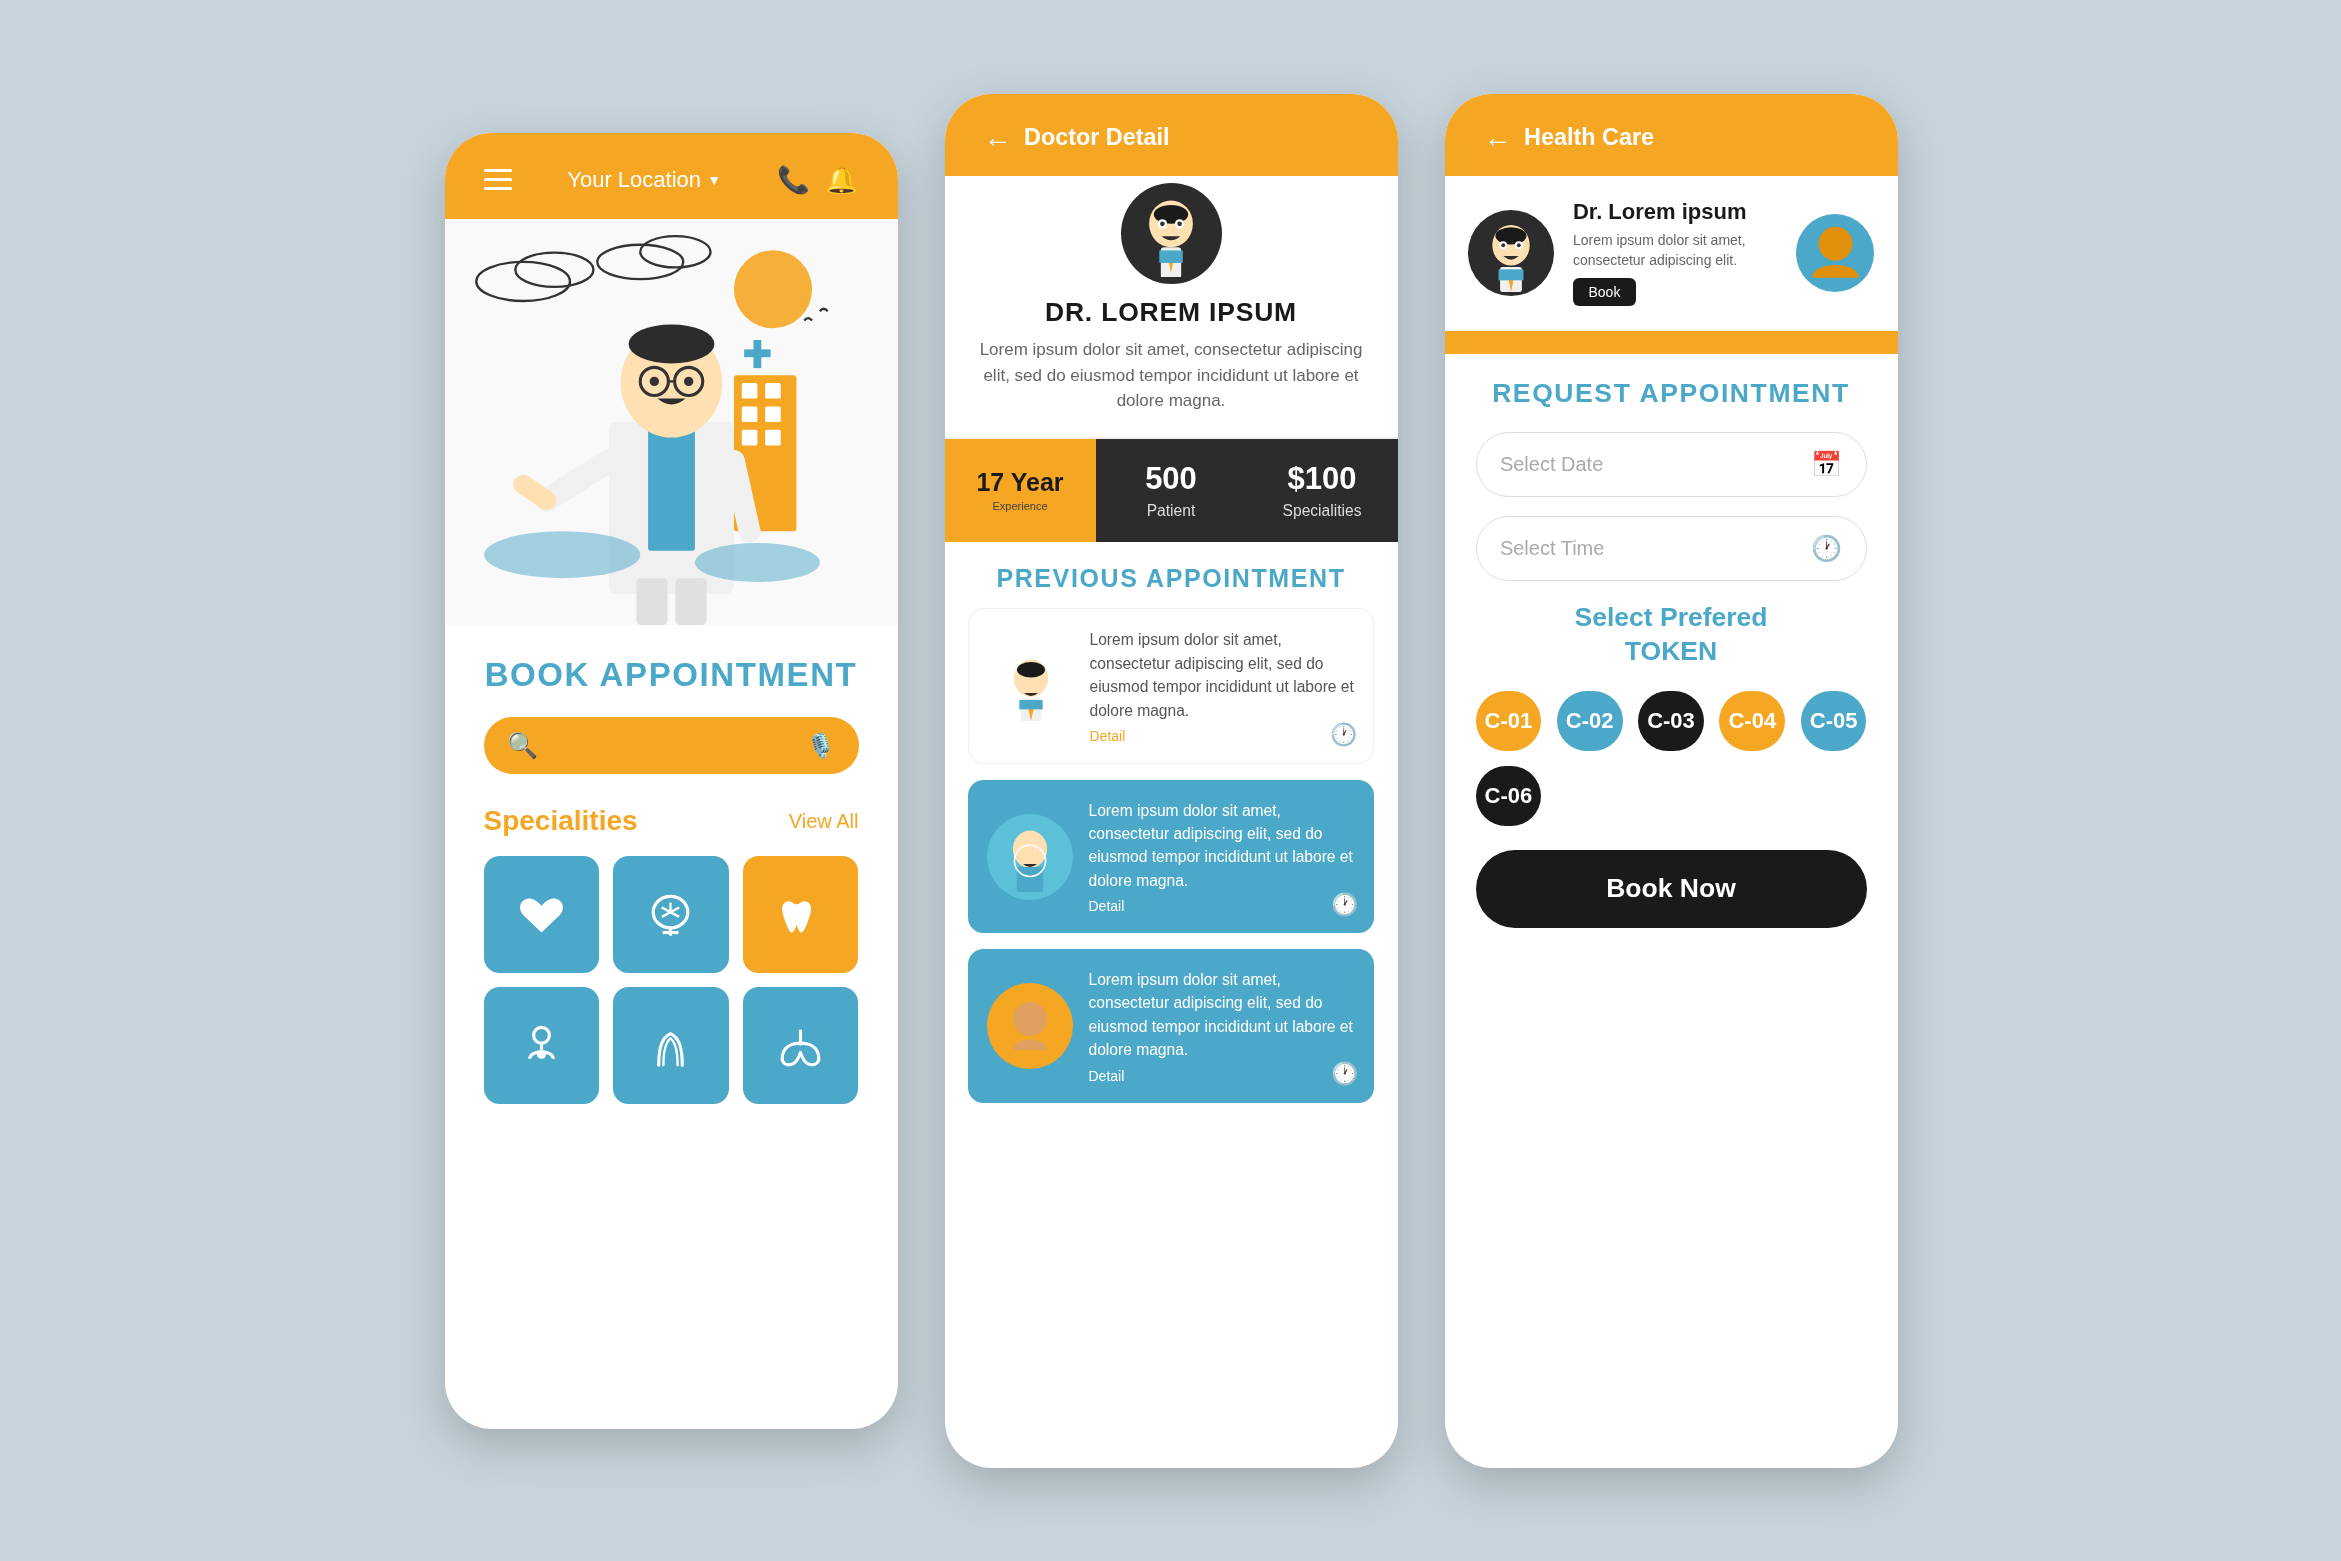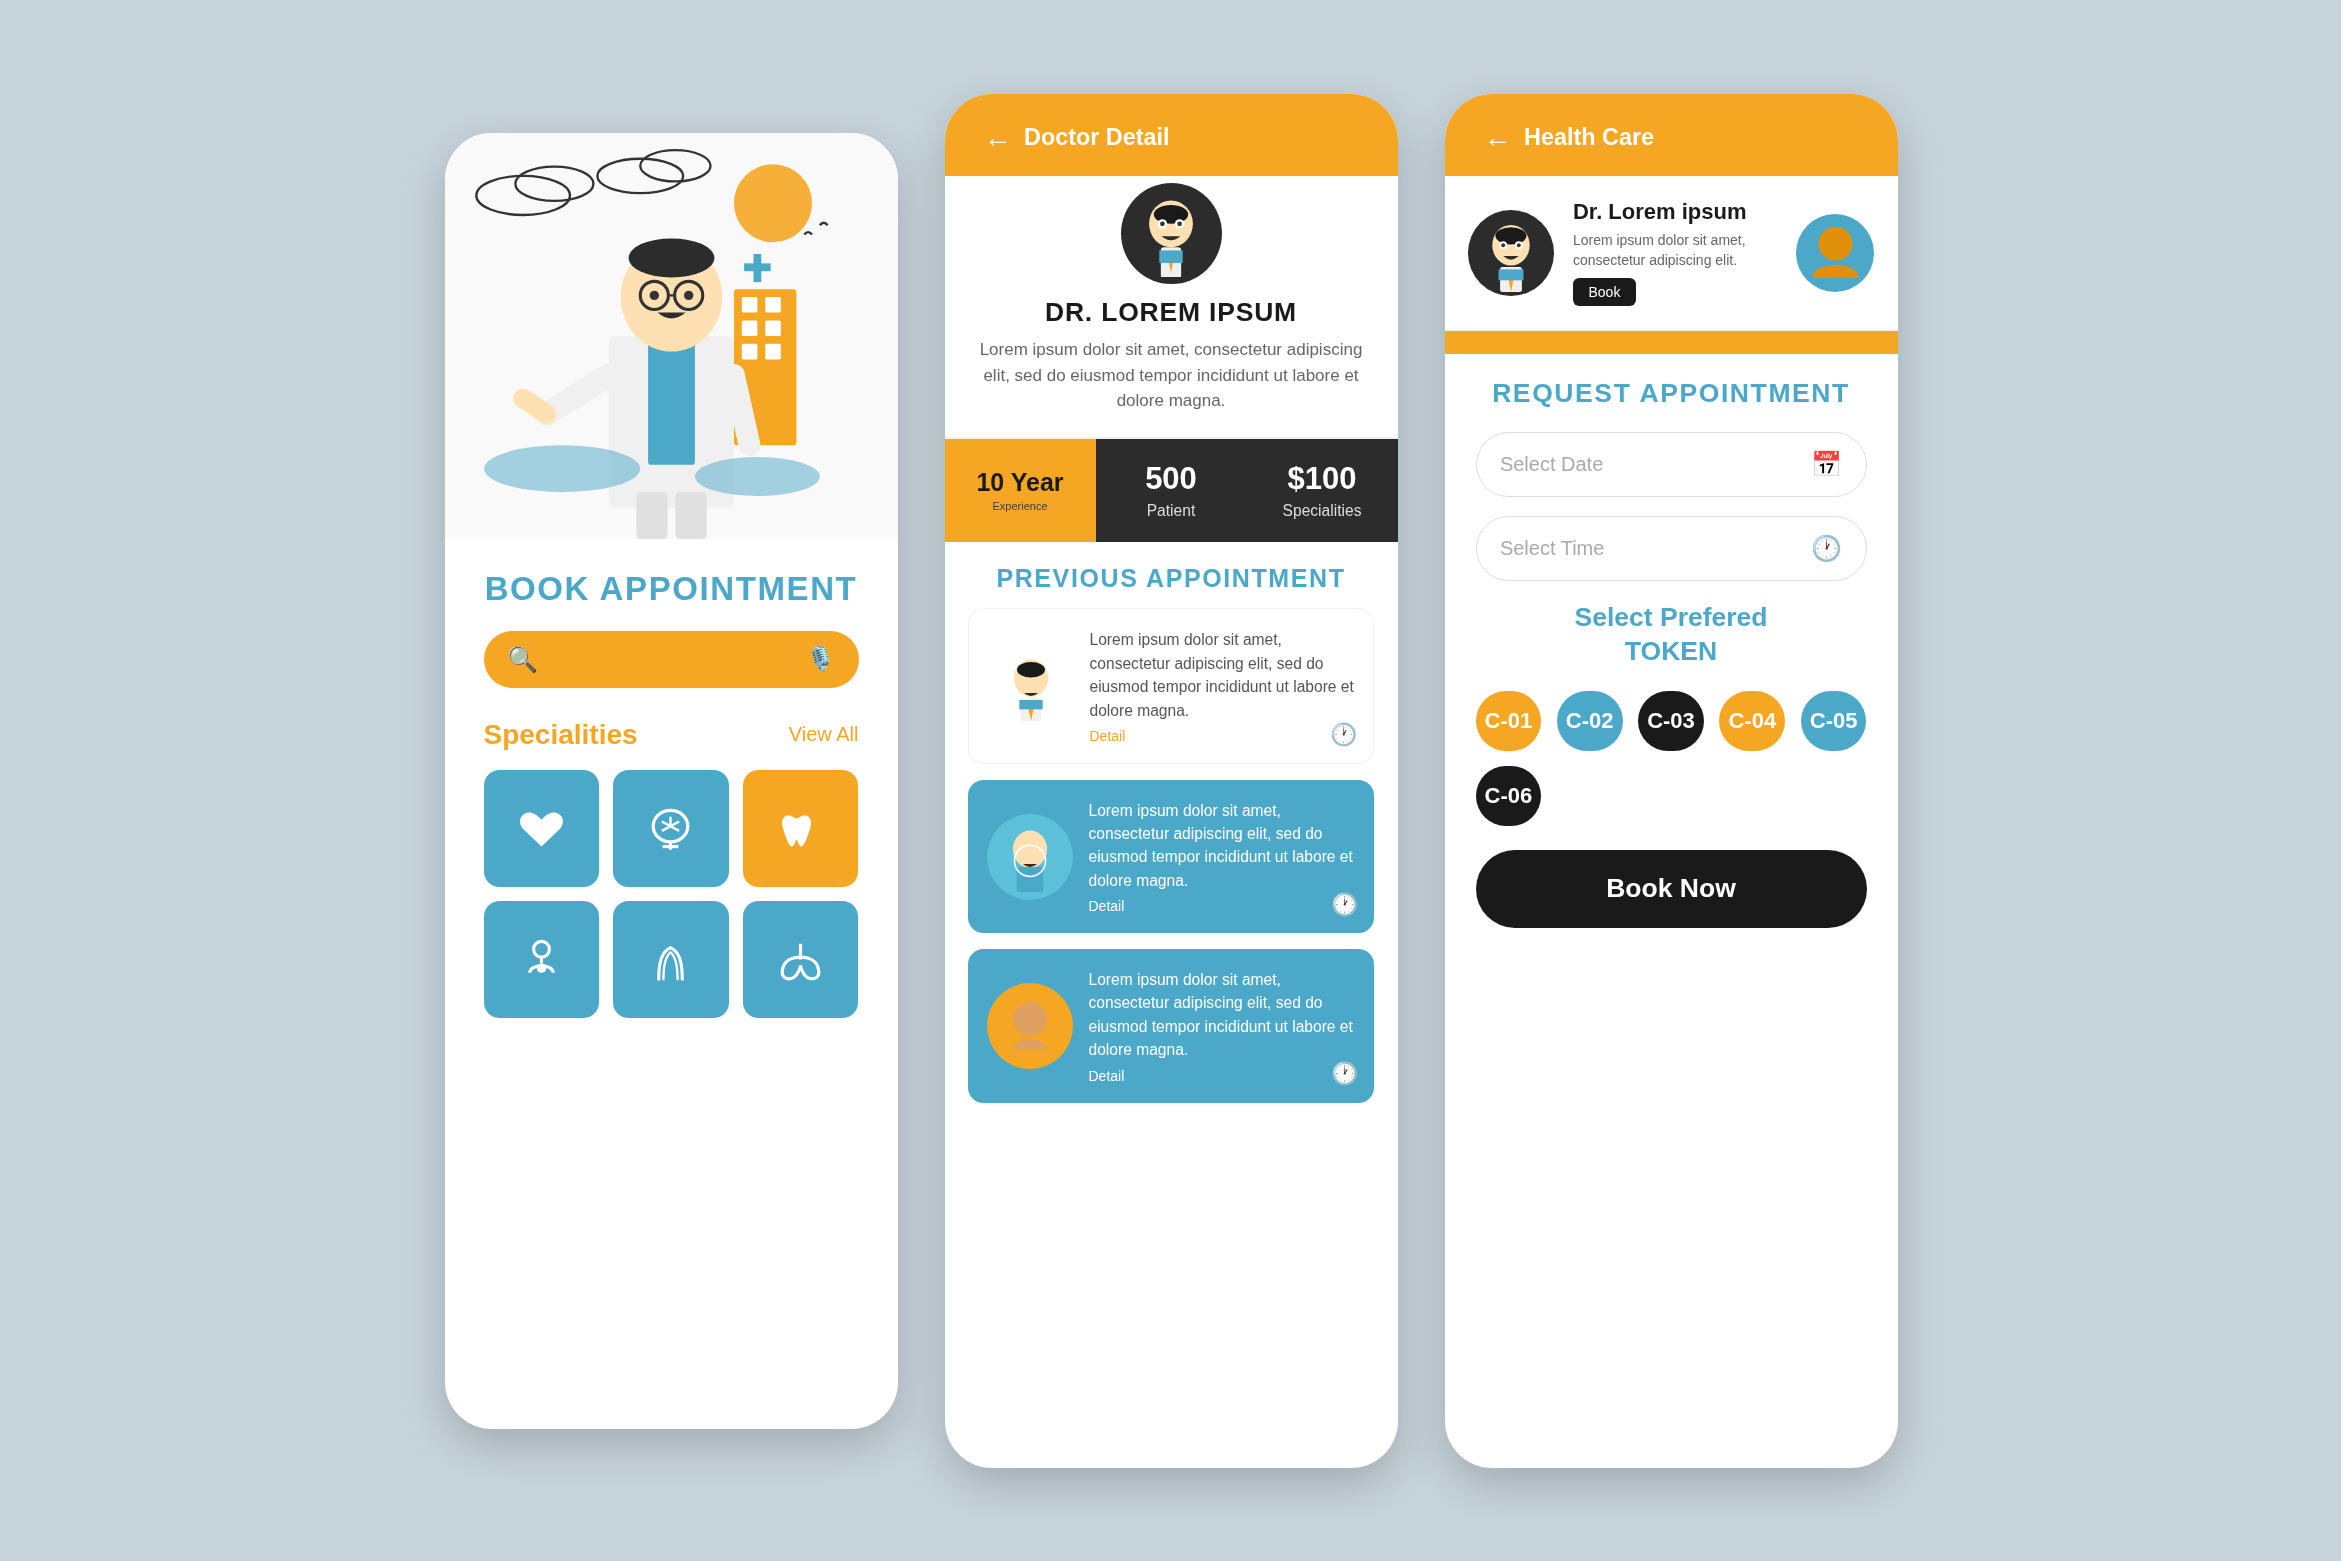--- a/index.html
+++ b/index.html
@@ -317,20 +317,35 @@
       cursor: pointer;
       text-align: center;
     }
   </style>
 </head>
 <body>
 
 <div class="phones-container">
 
   <div class="phone phone1">
+    <div class="phone1-header">
+      <div class="menu-icon">
+        <span></span>
+          <span></span>
+          <span></span>
+      </div>
+      <div class="location-label">
+        <span>Your Location</span>
+        <span class="location-arrow">▼</span>
+      </div>
+      <div class="header-icons">
+        <span>📞</span>
+        <span>🔔</span>
+      </div>
+    </div>
 
     <div class="phone1-illustration">
       <svg width="453" height="406" viewBox="0 0 580 520" xmlns="http://www.w3.org/2000/svg">
 
         <rect width="580" height="520" fill="#f9f9f9"></rect>
 
         <circle cx="420" cy="90" r="50" fill="#F5A623" opacity="0.9"></circle>
 
         <ellipse cx="100" cy="80" rx="60" ry="25" fill="none" stroke="#333" stroke-width="3"></ellipse>
         <ellipse cx="140" cy="65" rx="50" ry="22" fill="none" stroke="#333" stroke-width="3"></ellipse>
@@ -460,21 +475,21 @@
             <polygon points="55,76 50,80 55,105 60,80" fill="#F5A623"></polygon>
             <rect x="40" y="76" width="30" height="16" fill="#4BA8C8"></rect>
           </svg>
       </div>
       <div class="doctor-name-big">DR. LOREM IPSUM</div>
       <div class="doctor-desc">Lorem ipsum dolor sit amet, consectetur adipiscing elit, sed do eiusmod tempor incididunt ut labore et dolore magna.</div>
     </div>
 
     <div class="stats-row">
       <div class="stat-box stat-orange">
-        <div class="stat-value" style="color:#1a1a1a;font-size:25px;font-weight:900;">10 Year</div>
+        <div class="stat-value" style="color:#1a1a1a;font-size:25px;font-weight:900;">17 Year</div>
         <div class="stat-label-orange">Experience</div>
       </div>
       <div class="stat-box stat-dark1">
         <div class="stat-value">500</div>
         <div class="stat-label">Patient</div>
       </div>
       <div class="stat-box stat-dark2">
         <div class="stat-value">$100</div>
         <div class="stat-label">Specialities</div>
       </div>

